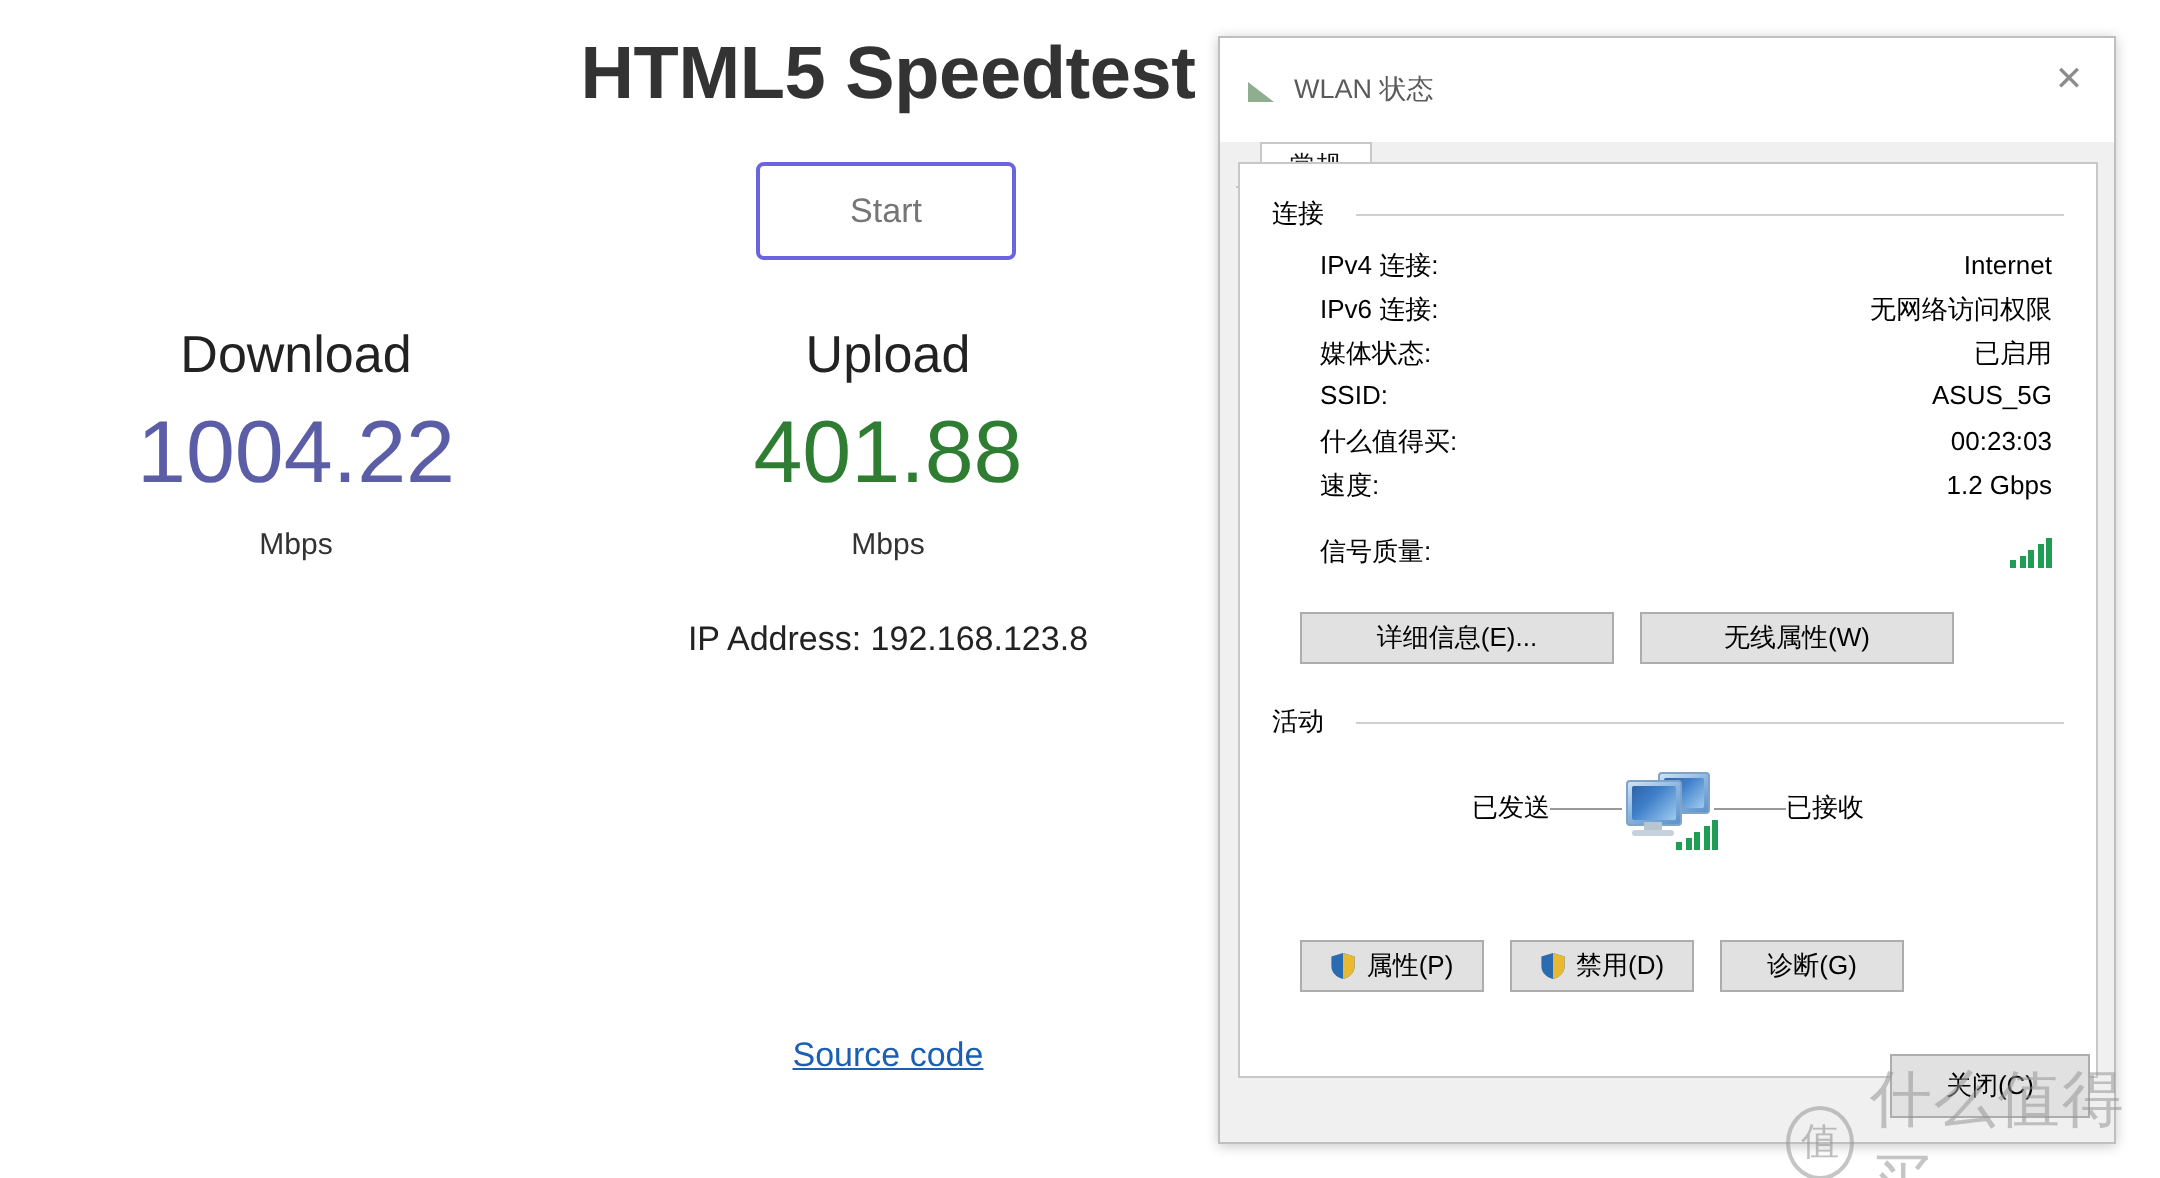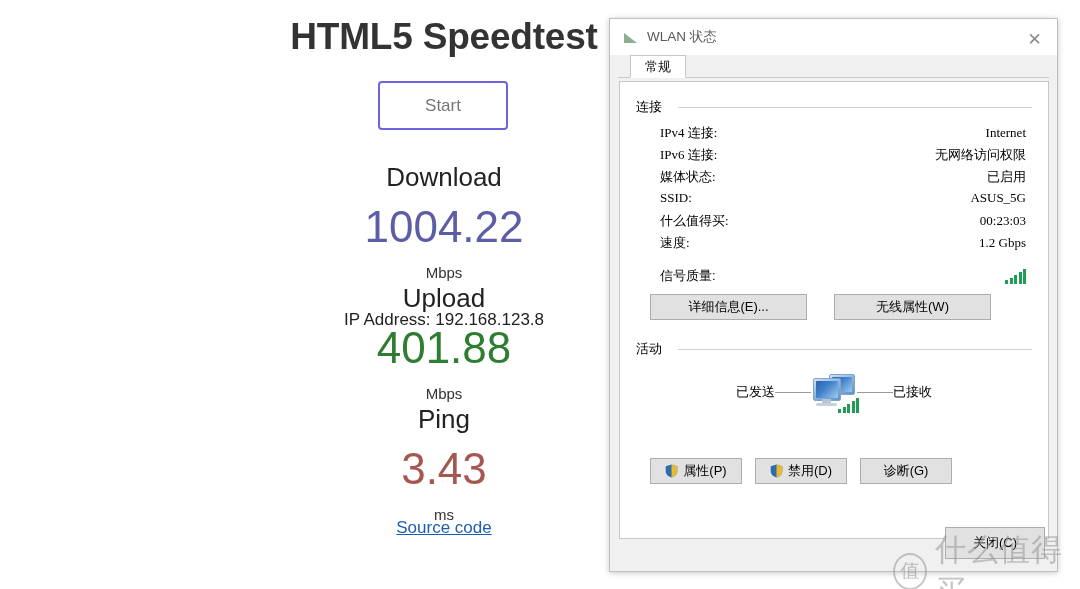--- a/index.html
+++ b/index.html
@@ -20,21 +20,21 @@
   .start-btn {
     position: absolute; left: 378px; top: 81px;
     width: 130px; height: 49px;
     border: 2px solid #6c63e0; border-radius: 4px;
     background: #fff; color: #767676;
     font-size: 17px; font-family: "Liberation Sans", sans-serif;
     cursor: pointer; box-sizing: border-box;
     display: flex; align-items: center; justify-content: center;
   }
 
-  .metrics { position: absolute; left: 0; top: 160px; width: 888px; display: flex; flex-direction: column; }
+  .metrics { position: absolute; left: 0; top: 160px; width: 888px; display: flex; }
   .metric { flex: 1; text-align: center; }
   .metric .m-label { font-size: 26px; color: #222; line-height: 34px; }
   .metric .m-value { font-size: 44px; line-height: 54px; margin-top: 6px; }
   .metric .m-unit  { font-size: 15px; color: #333; margin-top: 10px; }
   .m-download .m-value { color: #5b5ea6; text-align: center; }
   .m-upload   .m-value { color: #2e7d32; }
   .m-ping     .m-value { color: #a5564f; }
 
   .ip-line {
     position: absolute; left: 0; top: 310px; width: 888px;
@@ -50,21 +50,21 @@
   .dialog {
     position: absolute; left: 609px; top: 18px;
     width: 449px; height: 554px;
     background: #f0f0f0;
     border: 1px solid #bfbfbf;
     box-shadow: 0 1px 6px rgba(0,0,0,0.22);
     box-sizing: border-box;
     font-size: 13px; color: #000;
   }
   .dlg-titlebar {
-    position: relative; height: 36px; background: #ffffff;
+    position: relative; height: 52px; background: #ffffff;
     display: flex; align-items: center; padding-left: 14px;
   }
   .dlg-title-icon { width: 16px; height: 14px; margin-right: 7px; position: relative; }
   .dlg-title-icon i {
     position: absolute; left: 0; bottom: 1px;
     width: 0; height: 0;
     border-left: 13px solid #8fae8f;
     border-top: 10px solid transparent;
   }
   .dlg-title-text { font-size: 13.5px; color: #5a5a5a; }
@@ -93,37 +93,37 @@
     background: #ffffff; border: 1px solid #c8c8c8;
     box-sizing: border-box;
     padding: 14px 16px 0 16px;
   }
 
   .group-head { display: flex; align-items: center; margin-top: 2px; }
   .group-head .gh-label { font-size: 13px; color: #000; white-space: nowrap; }
   .group-head .gh-rule { flex: 1; height: 1px; background: #d0d0d0; margin-left: 16px; }
 
   .kv-list { margin-top: 8px; padding-left: 24px; padding-right: 6px; }
-  .kv-row { display: flex; align-items: baseline; height: 22px; font-family: Liberation Serif, serif; }
+  .kv-row { display: flex; align-items: baseline; height: 22px; }
   .kv-key { width: 180px; font-size: 13px; color: #000; }
   .kv-val { flex: 1; text-align: right; font-size: 13px; color: #000; }
 
   .sig-row { display: flex; align-items: flex-end; height: 30px; }
   .sig-key { width: 180px; font-size: 13px; color: #000; padding-bottom: 1px; }
   .sig-val { flex: 1; display: flex; justify-content: flex-end; padding-bottom: 2px; }
 
   .bars { display: inline-flex; align-items: flex-end; height: 15px; gap: 1.5px; }
   .bars span { width: 3px; background: #1f9d55; display: block; }
   .bars span:nth-child(1) { height: 4px; }
   .bars span:nth-child(2) { height: 6px; }
   .bars span:nth-child(3) { height: 9px; }
   .bars span:nth-child(4) { height: 12px; }
   .bars span:nth-child(5) { height: 15px; }
 
-  .btn-row { display: flex; gap: 27px; margin-top: 8px; padding-left: 14px; }
+  .btn-row { display: flex; gap: 13px; margin-top: 20px; padding-left: 14px; }
   .win-btn {
     height: 26px; min-width: 92px; padding: 0 14px;
     background: #e1e1e1; border: 1px solid #adadad;
     font-size: 13px; color: #000; cursor: pointer;
     display: inline-flex; align-items: center; justify-content: center;
     font-family: "Liberation Sans", sans-serif; box-sizing: border-box;
   }
   .btn-wide { width: 157px; }
 
   .activity-head { margin-top: 20px; }

